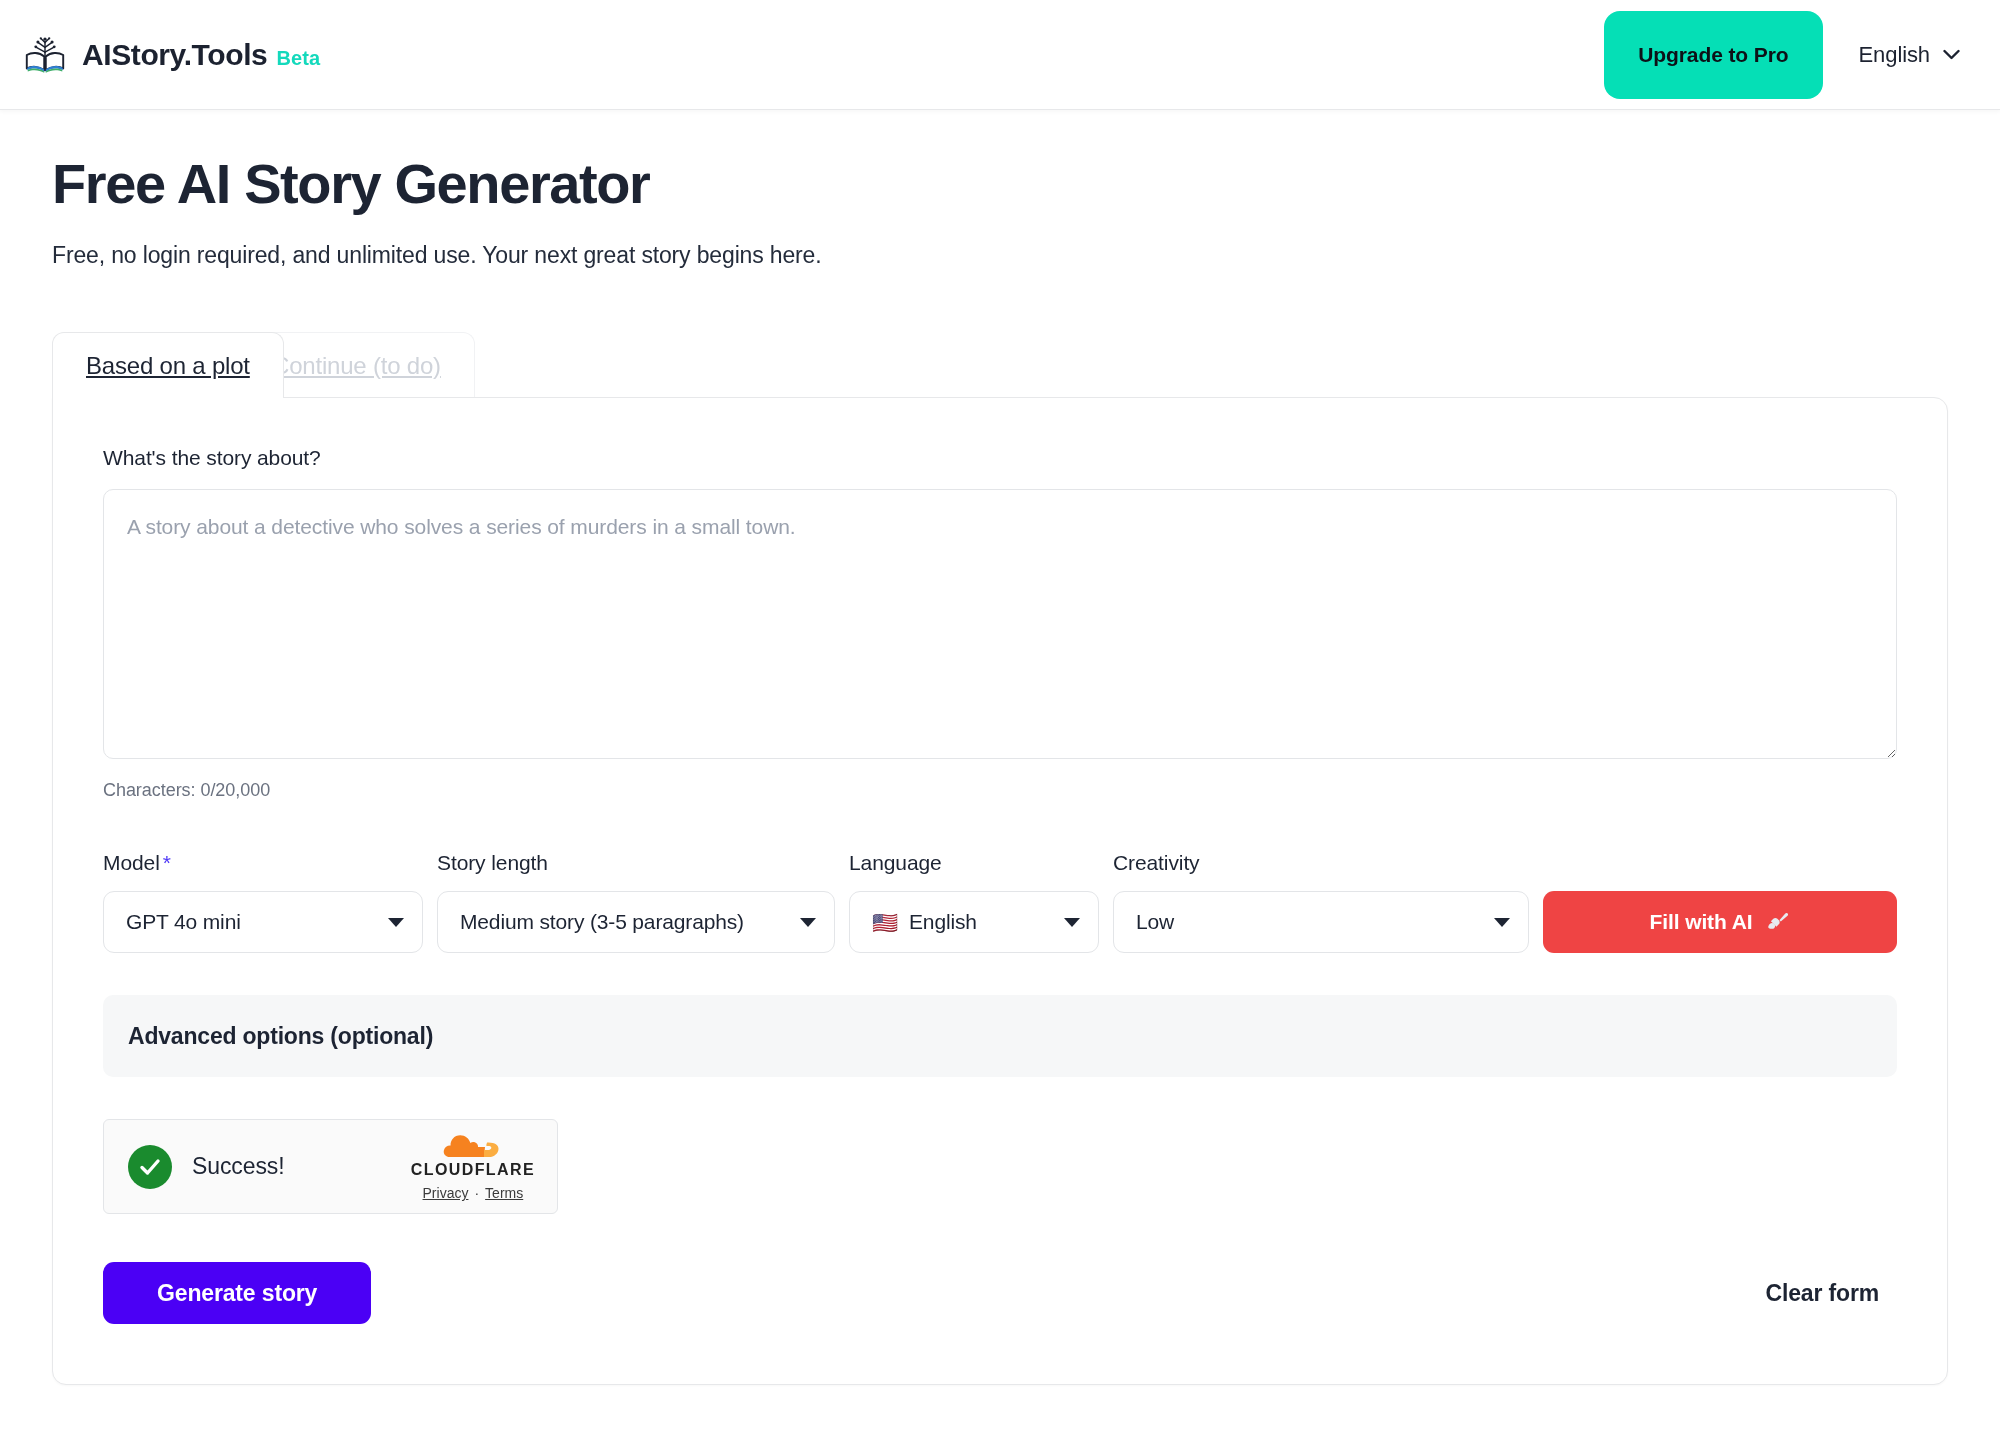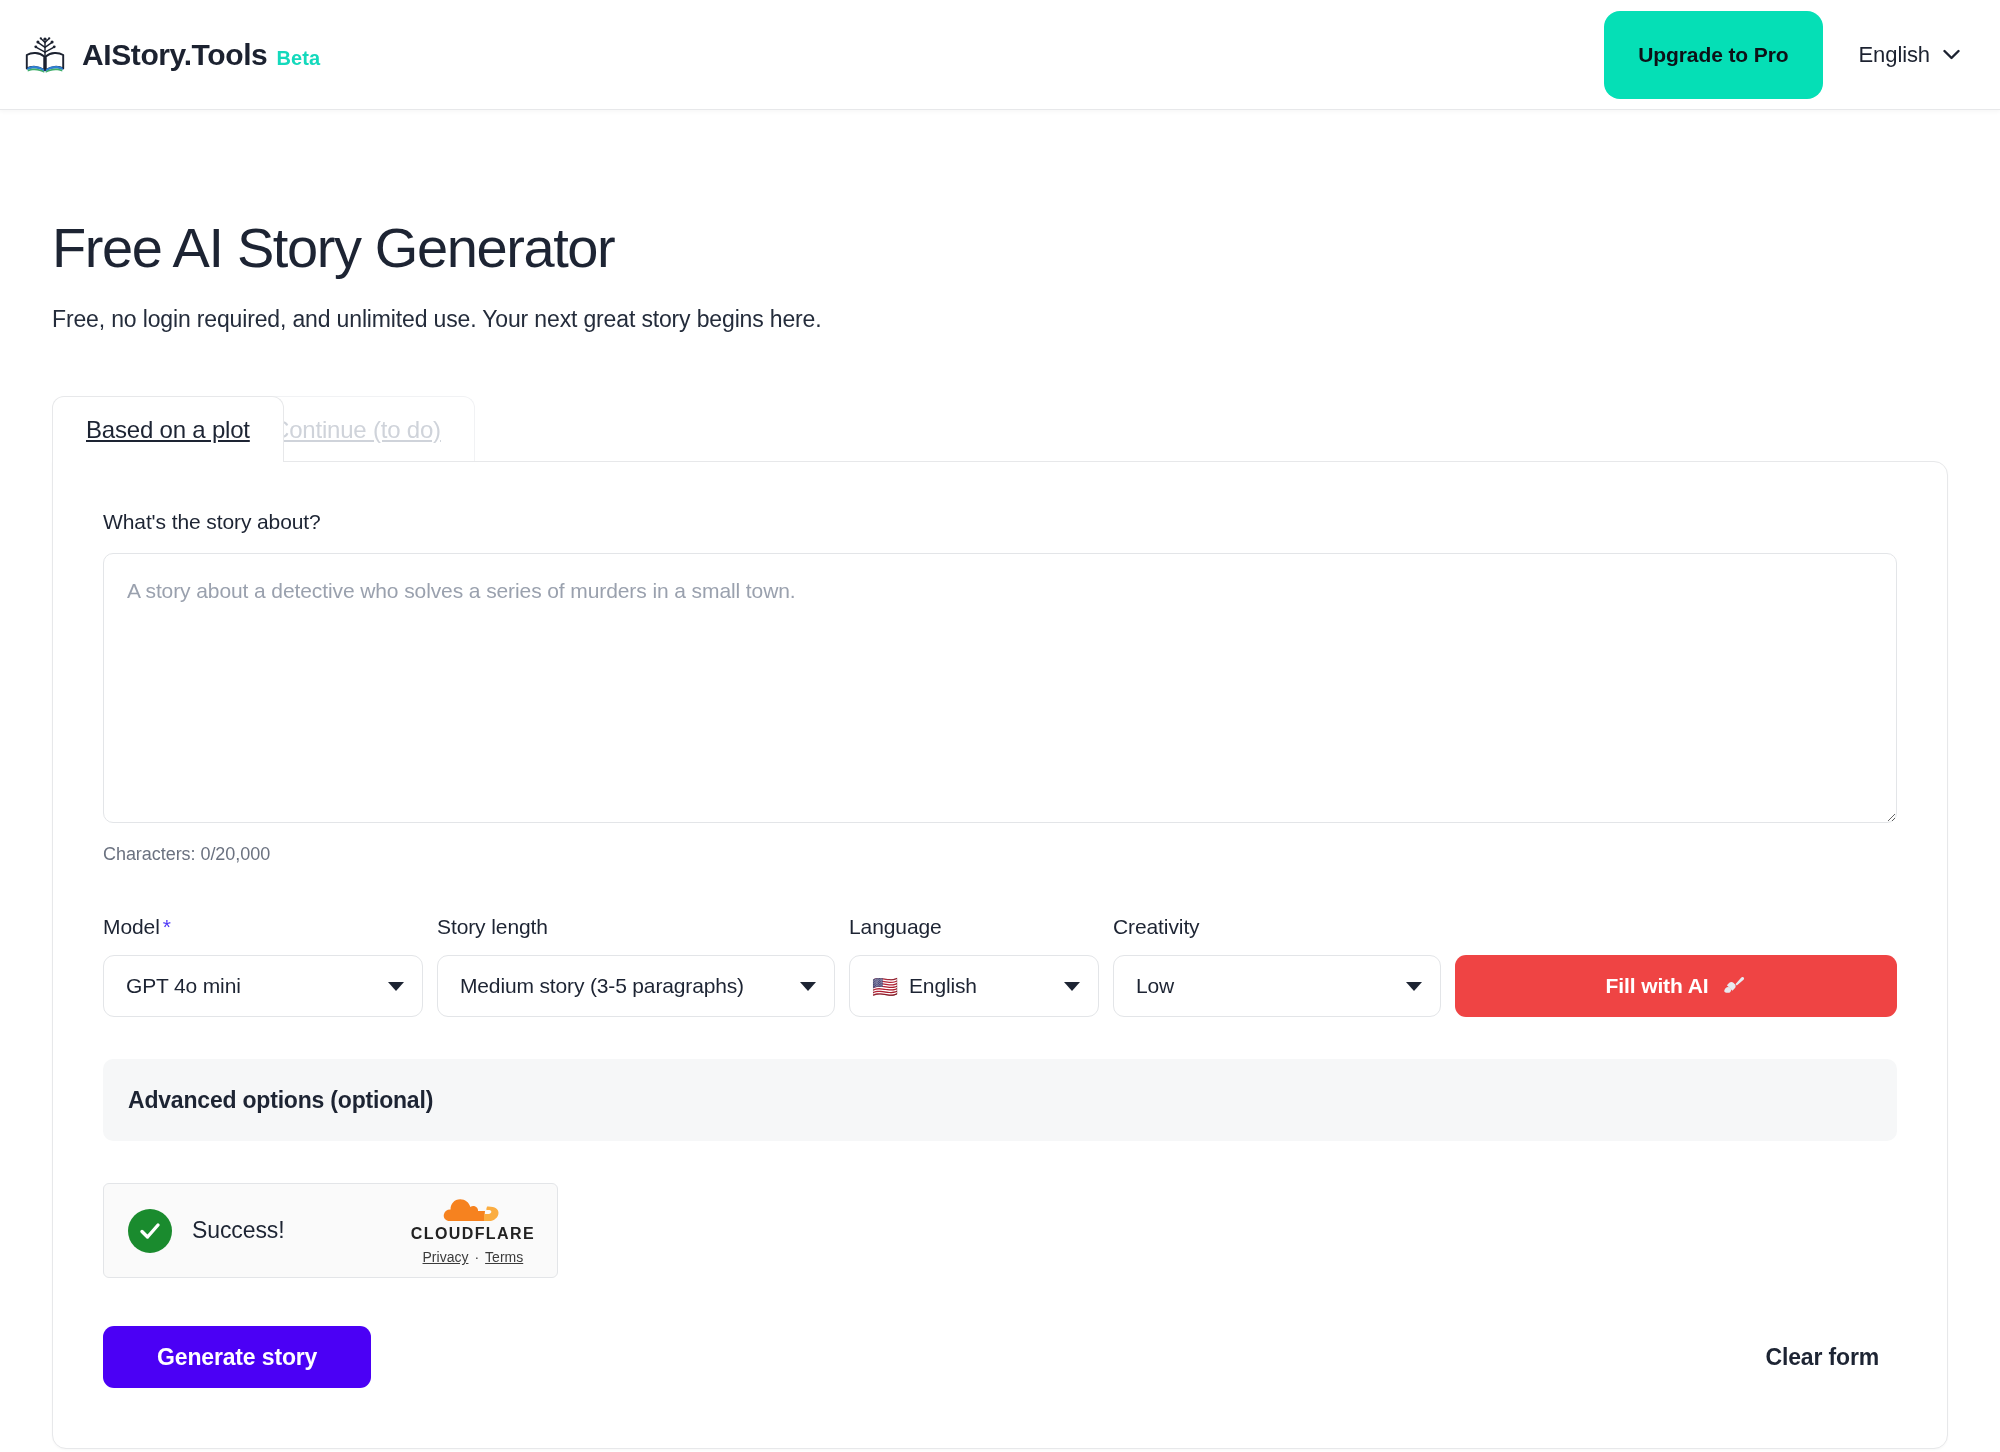--- a/index.html
+++ b/index.html
@@ -85,24 +85,24 @@
     display: block;
   }
 
   
   .page {
     padding: 0 52px;
   }
   .hero-title {
     font-size: 56px;
     line-height: 1.08;
-    font-weight: 400;
+    font-weight: 700;
     color: #1d2433;
     letter-spacing: -1.4px;
-    margin-top: 108px;
+    margin-top: 44px;
   }
   .hero-sub {
     font-size: 23px;
     color: #242c3b;
     margin-top: 28px;
     letter-spacing: -0.15px;
   }
 
   
   .tabs-wrap {
@@ -224,21 +224,21 @@
     width: 0; height: 0;
     border-left: 8px solid transparent;
     border-right: 8px solid transparent;
     border-top: 9px solid #1d2433;
     flex: none;
     margin-left: 8px;
   }
   .w-model  { width: 320px; }
   .w-length { width: 398px; }
   .w-lang   { width: 250px; }
-  .w-creat  { width: 328px; }
+  .w-creat  { width: 416px; }
 
   .fill-ai-btn {
     flex: 1 1 auto;
     height: 62px;
     background: #ef4444;
     color: #ffffff;
     border: none;
     border-radius: 11px;
     font-family: inherit;
     font-size: 21px;

